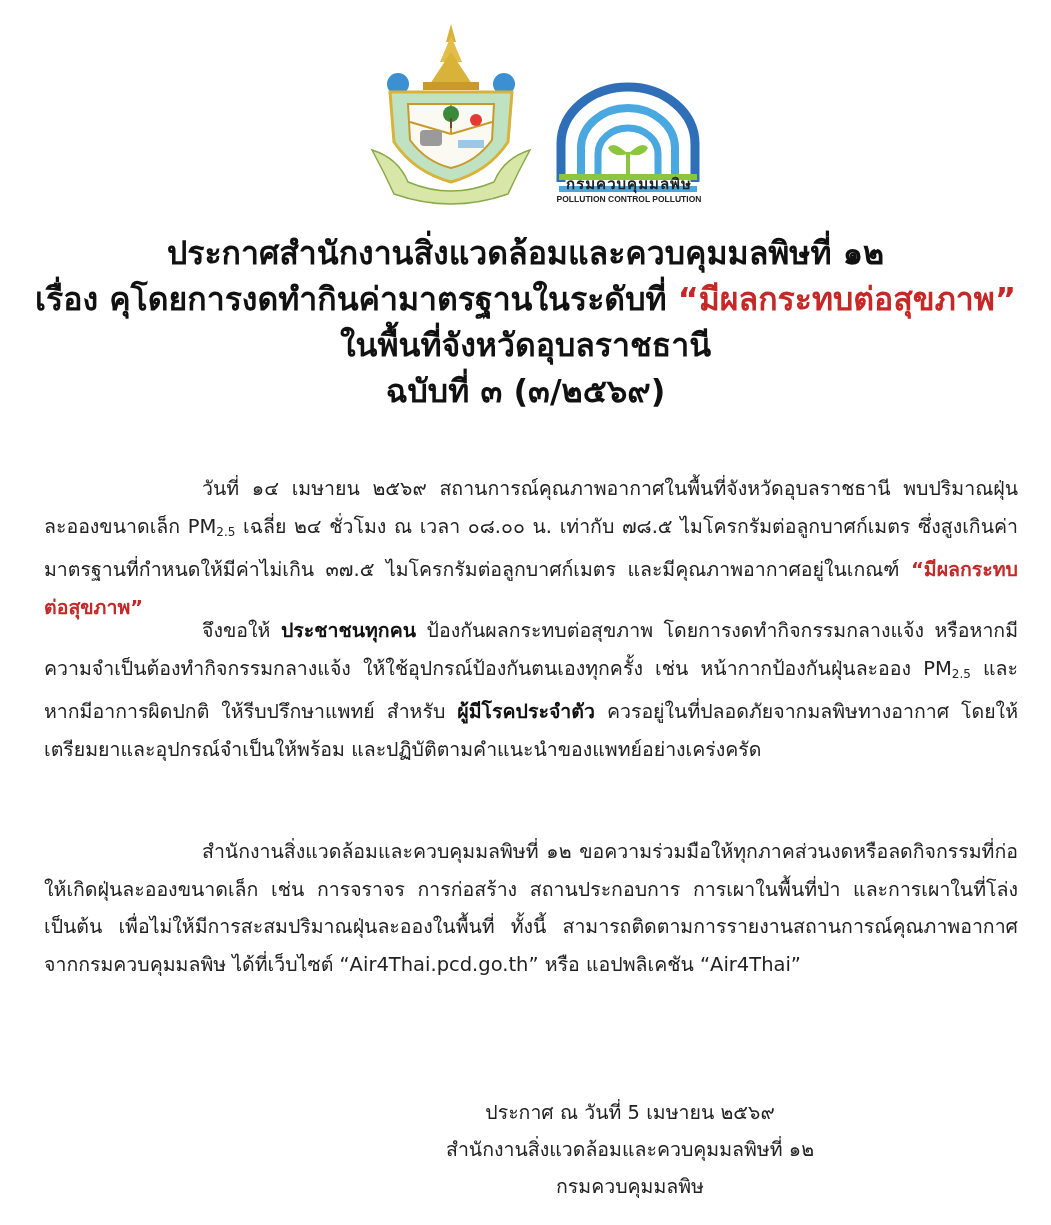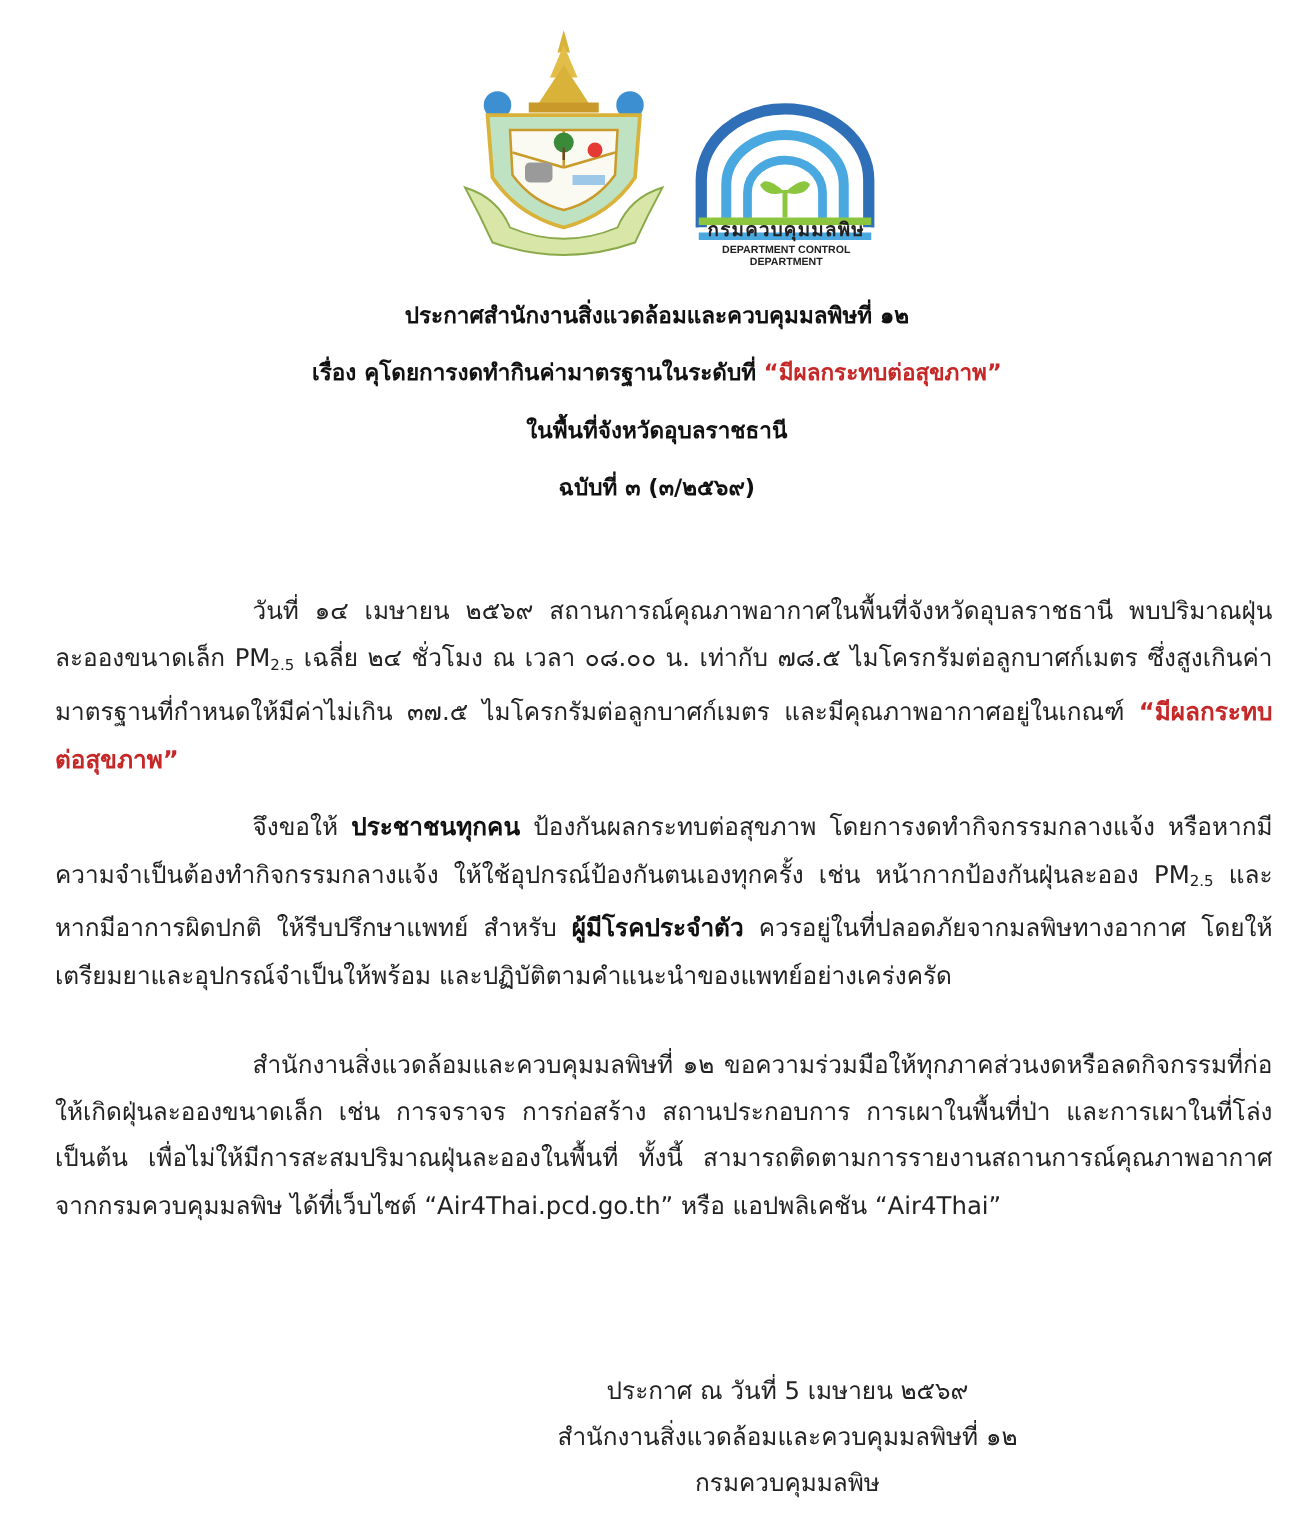--- a/index.html
+++ b/index.html
@@ -9,31 +9,31 @@
   }
   .logos { position: absolute; top: 22px; left: 0; width: 1051px; height: 190px; }
   .logo-province { position: absolute; left: 368px; top: 0; width: 166px; height: 186px; }
   .logo-pcd { position: absolute; left: 553px; top: 40px; width: 150px; height: 150px; }
   .pcd-th { position: absolute; left: 556px; top: 150px; width: 146px; text-align: center;
     font-family: "DejaVu Sans", sans-serif; font-weight: bold; font-size: 15px; color: #222; letter-spacing: 1px; }
   .pcd-en { position: absolute; left: 556px; top: 172px; width: 146px; text-align: center;
     font-family: "Liberation Sans", sans-serif; font-weight: bold; font-size: 8.5px; color: #222; }
 
   .title { position: absolute; top: 230px; left: 0; width: 1051px; text-align: center;
-    font-weight: bold; font-size: 18px; line-height: 46px; color: #111; }
+    font-weight: bold; font-size: 32px; line-height: 46px; color: #111; }
   .title .red { color: #c62828; }
 
   .para { position: absolute; left: 44px; width: 974px; font-size: 19.5px; line-height: 37.5px;
     text-align: justify; color: #222; }
   .para .indent { display: inline-block; width: 158px; }
   .para b { color: #111; }
   .para .redb { color: #c62828; font-weight: bold; }
   sub { font-size: 12px; vertical-align: -3px; }
   .p1 { top: 446px; margin-top: 24px; }
-  .p2 { top: 643px; }
+  .p2 { top: 612px; }
   .p3 { top: 833px; }
 
   .sign { position: absolute; top: 1094px; left: 400px; width: 460px; text-align: center;
     font-size: 19.5px; line-height: 37px; color: #222; }
 </style>
 </head>
 <body>
 
 <div class="logos">
   <svg class="logo-province" viewBox="0 0 166 186">
@@ -69,21 +69,21 @@
     <path d="M28,98 L28,66 A47,40 0 0 1 122,66 L122,98" fill="none" stroke="#4aa8e0" stroke-width="8"></path>
     <path d="M45,96 L45,72 A30,26 0 0 1 105,72 L105,96" fill="none" stroke="#4aa8e0" stroke-width="7"></path>
     <path d="M75,92 L75,70" stroke="#8cc63f" stroke-width="4"></path>
     <path d="M75,72 Q60,58 55,66 Q60,76 75,72 Z" fill="#8cc63f"></path>
     <path d="M75,72 Q90,58 95,66 Q90,76 75,72 Z" fill="#8cc63f"></path>
     <rect x="6" y="92" width="138" height="6" fill="#8cc63f"></rect>
     <rect x="6" y="100" width="138" height="4" fill="#ffffff"></rect>
     <rect x="6" y="104" width="138" height="6" fill="#4aa8e0"></rect>
   </svg>
   <div class="pcd-th">กรมควบคุมมลพิษ</div>
-  <div class="pcd-en">DEPARTMENT CONTROL DEPARTMENT</div>
+  <div class="pcd-en">POLLUTION CONTROL POLLUTION</div>
 </div>
 
 <div class="title">
   <div>ประกาศสำนักงานสิ่งแวดล้อมและควบคุมมลพิษที่ ๑๒</div>
   <div><span>เรื่อง คุโดยการงดทำกินค่ามาตรฐานในระดับที่ </span><span class="red">“มีผลกระทบต่อสุขภาพ”</span></div>
   <div>ในพื้นที่จังหวัดอุบลราชธานี</div>
   <div>ฉบับที่ ๓ (๓/๒๕๖๙)</div>
 </div>
 
 <div class="para p1"><span class="indent"></span><span>วันที่ ๑๔ เมษายน ๒๕๖๙ สถานการณ์คุณภาพอากาศในพื้นที่จังหวัดอุบลราชธานี พบปริมาณฝุ่นละอองขนาดเล็ก PM</span><sub>2.5</sub><span> เฉลี่ย ๒๔ ชั่วโมง ณ เวลา ๐๘.๐๐ น. เท่ากับ ๗๘.๕ ไมโครกรัมต่อลูกบาศก์เมตร ซึ่งสูงเกินค่ามาตรฐานที่กำหนดให้มีค่าไม่เกิน ๓๗.๕ ไมโครกรัมต่อลูกบาศก์เมตร และมีคุณภาพอากาศอยู่ในเกณฑ์ </span><span class="redb">“มีผลกระทบต่อสุขภาพ”</span></div>

